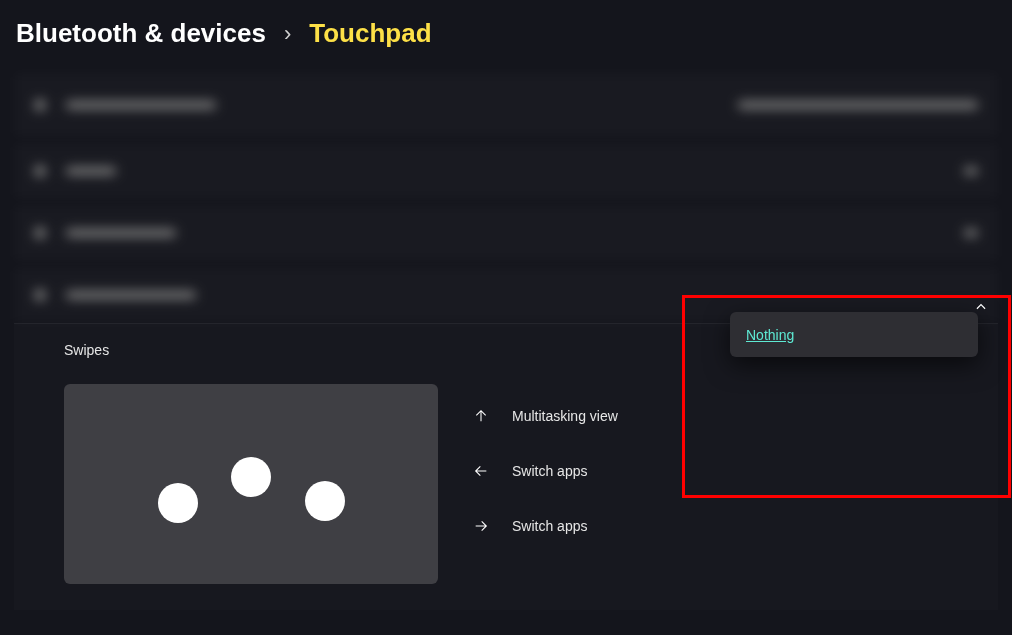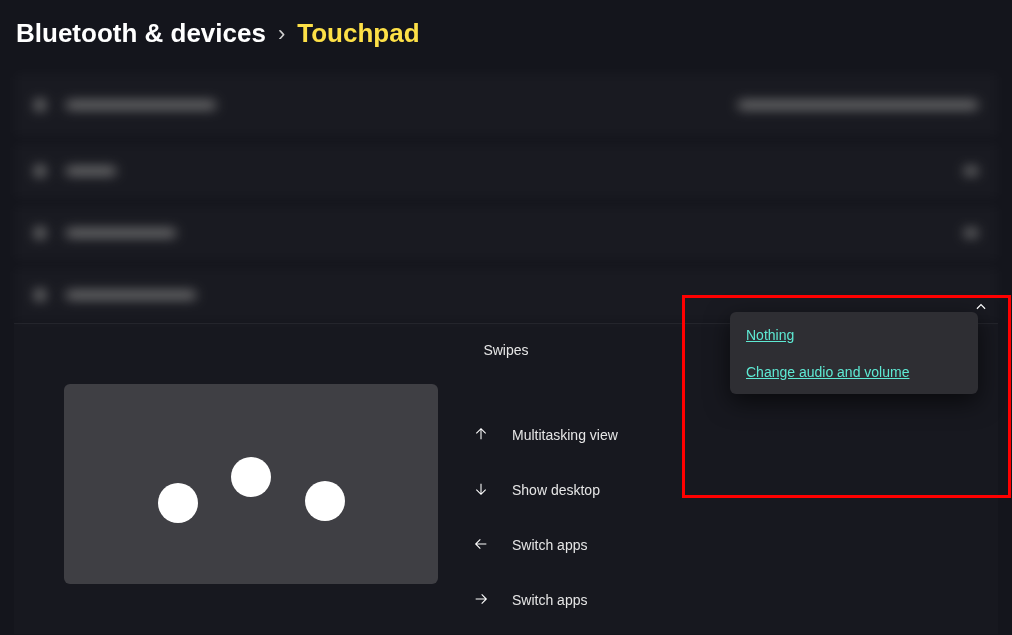--- a/index.html
+++ b/index.html
@@ -12,21 +12,21 @@
       height: 635px;
       background: #14151c;
       font-family: "Segoe UI", Arial, sans-serif;
       color: #ffffff;
       overflow: hidden;
       position: relative;
     }
     .breadcrumb {
       display: flex;
       align-items: center;
-      gap: 12px;
+      gap: 18px;
       padding: 18px 16px 24px 16px;
       font-size: 26px;
     }
     .breadcrumb .parent {
       font-weight: 600;
       color: #ffffff;
     }
     .breadcrumb .sep {
       font-size: 22px;
       color: #cfcfcf;
@@ -103,21 +103,20 @@
     .expanded-body {
       margin: 0 14px 0 14px;
       background: rgba(255,255,255,0.015);
       border-top: 1px solid rgba(255,255,255,0.05);
       padding: 18px 50px 26px 50px;
     }
     .swipes-label {
       font-size: 14px;
       color: #e6e6e6;
       margin-bottom: 26px;
-      text-align: center;
     }
     .swipes-row {
       display: flex;
       align-items: flex-start;
       gap: 34px;
     }
     .tp-preview {
       width: 374px;
       height: 200px;
       background: #3f3f44;
@@ -135,21 +134,21 @@
     .tp-preview .f1 { left: 94px;  top: 99px; }
     .tp-preview .f2 { left: 167px; top: 73px; }
     .tp-preview .f3 { left: 241px; top: 97px; }
     .actions {
       display: flex;
       flex-direction: column;
       padding-top: 4px;
     }
     .action-row {
       display: flex;
-      align-items: flex-end;
+      align-items: center;
       height: 55px;
       gap: 22px;
       color: #e6e6e6;
       font-size: 14px;
     }
     .arrow-icon {
       width: 18px;
       height: 18px;
       display: flex;
       align-items: center;
@@ -266,43 +265,34 @@
         <span class="arrow-icon">
           <svg width="16" height="16" viewBox="0 0 24 24">
               <path d="M12 20 V4 M5 11 L12 4 L19 11"></path>
             </svg>
         </span>
         <span>Multitasking view</span>
       </div>
       <div class="action-row">
         <span class="arrow-icon">
           <svg width="16" height="16" viewBox="0 0 24 24">
-              <path d="M12 4 V20 M5 13 L12 20 L19 13"></path>
-            </svg>
-        </span>
-        <span>Show desktop</span>
-      </div>
-      <div class="action-row">
-        <span class="arrow-icon">
-          <svg width="16" height="16" viewBox="0 0 24 24">
               <path d="M20 12 H4 M11 5 L4 12 L11 19"></path>
             </svg>
         </span>
         <span>Switch apps</span>
       </div>
       <div class="action-row">
         <span class="arrow-icon">
           <svg width="16" height="16" viewBox="0 0 24 24">
               <path d="M4 12 H20 M13 5 L20 12 L13 19"></path>
             </svg>
         </span>
         <span>Switch apps</span>
       </div>
     </div>
   </div>
 </div>
 
 <div class="dropdown" id="dropdown">
     <div class="dropdown-item">Nothing</div>
-    <div class="dropdown-item">Change audio and volume</div>
   </div>
 
 <div class="highlight-box"></div>
 
 </body></html>

